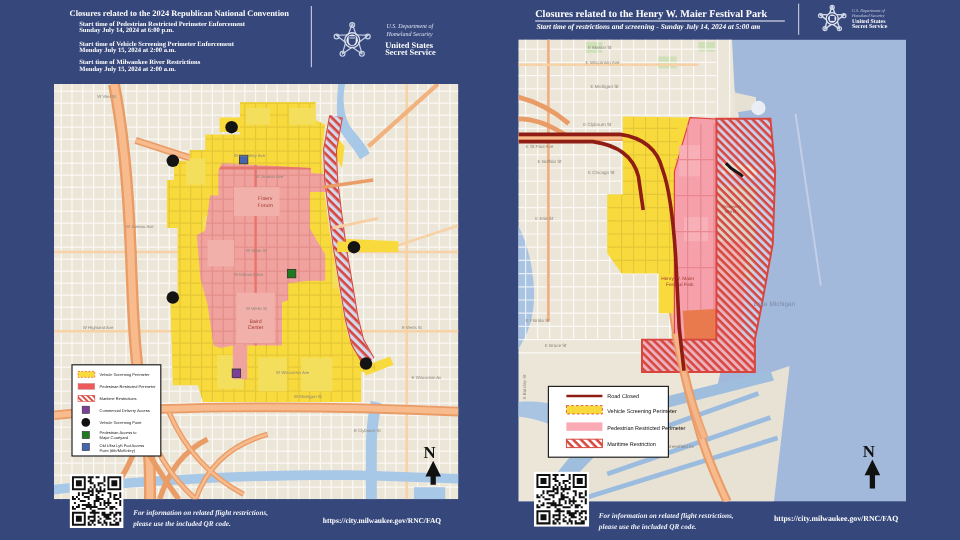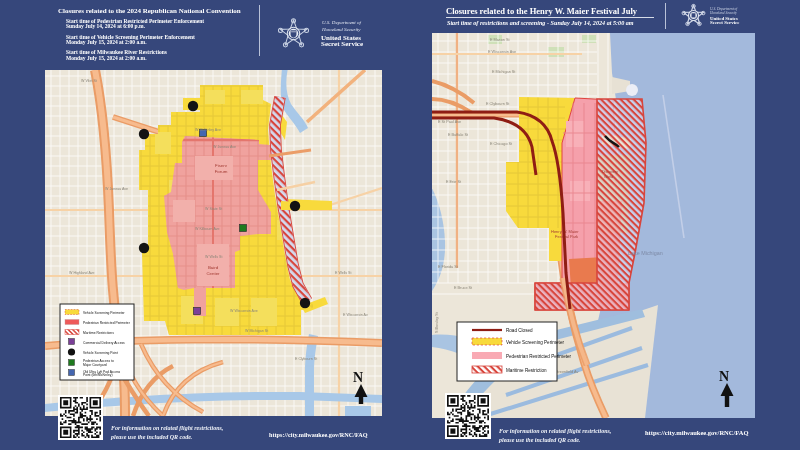--- a/index.html
+++ b/index.html
@@ -375,21 +375,21 @@
 
 <svg class="abs" style="left:58px;top:395px" width="45" height="45" viewBox="-1.2 -1.2 27.4 27.4">
       <rect x="-1.2" y="-1.2" width="27.4" height="27.4" fill="#fff"></rect>
       <path fill="#101010" d="M0 0h7v1h-7zM8 0h3v1h-3zM12 0h2v1h-2zM16 0h1v1h-1zM18 0h7v1h-7zM0 1h1v1h-1zM6 1h1v1h-1zM9 1h1v1h-1zM16 1h1v1h-1zM18 1h1v1h-1zM24 1h1v1h-1zM0 2h1v1h-1zM2 2h3v1h-3zM6 2h1v1h-1zM8 2h2v1h-2zM16 2h1v1h-1zM18 2h1v1h-1zM20 2h3v1h-3zM24 2h1v1h-1zM0 3h1v1h-1zM2 3h3v1h-3zM6 3h1v1h-1zM9 3h2v1h-2zM13 3h3v1h-3zM18 3h1v1h-1zM20 3h3v1h-3zM24 3h1v1h-1zM0 4h1v1h-1zM2 4h3v1h-3zM6 4h1v1h-1zM11 4h1v1h-1zM13 4h1v1h-1zM16 4h1v1h-1zM18 4h1v1h-1zM20 4h3v1h-3zM24 4h1v1h-1zM0 5h1v1h-1zM6 5h1v1h-1zM9 5h1v1h-1zM11 5h1v1h-1zM14 5h1v1h-1zM18 5h1v1h-1zM24 5h1v1h-1zM0 6h7v1h-7zM8 6h1v1h-1zM10 6h1v1h-1zM12 6h1v1h-1zM14 6h1v1h-1zM16 6h1v1h-1zM18 6h7v1h-7zM8 7h3v1h-3zM12 7h5v1h-5zM3 8h1v1h-1zM5 8h4v1h-4zM10 8h1v1h-1zM13 8h1v1h-1zM18 8h2v1h-2zM24 8h1v1h-1zM3 9h1v1h-1zM5 9h1v1h-1zM9 9h2v1h-2zM12 9h1v1h-1zM15 9h1v1h-1zM19 9h1v1h-1zM21 9h2v1h-2zM24 9h1v1h-1zM0 10h1v1h-1zM2 10h1v1h-1zM6 10h3v1h-3zM12 10h2v1h-2zM19 10h1v1h-1zM21 10h1v1h-1zM24 10h1v1h-1zM0 11h2v1h-2zM3 11h1v1h-1zM8 11h1v1h-1zM12 11h4v1h-4zM18 11h1v1h-1zM21 11h3v1h-3zM4 12h3v1h-3zM11 12h3v1h-3zM16 12h1v1h-1zM18 12h1v1h-1zM24 12h1v1h-1zM1 13h1v1h-1zM8 13h1v1h-1zM11 13h1v1h-1zM14 13h1v1h-1zM16 13h4v1h-4zM22 13h1v1h-1zM24 13h1v1h-1zM3 14h1v1h-1zM5 14h5v1h-5zM11 14h1v1h-1zM14 14h1v1h-1zM16 14h1v1h-1zM18 14h1v1h-1zM24 14h1v1h-1zM0 15h1v1h-1zM2 15h2v1h-2zM7 15h6v1h-6zM17 15h1v1h-1zM19 15h3v1h-3zM0 16h2v1h-2zM5 16h2v1h-2zM9 16h1v1h-1zM13 16h4v1h-4zM19 16h2v1h-2zM22 16h1v1h-1zM10 17h2v1h-2zM0 18h7v1h-7zM9 18h5v1h-5zM15 18h2v1h-2zM19 18h2v1h-2zM22 18h3v1h-3zM0 19h1v1h-1zM6 19h1v1h-1zM11 19h1v1h-1zM15 19h5v1h-5zM21 19h2v1h-2zM24 19h1v1h-1zM0 20h1v1h-1zM2 20h3v1h-3zM6 20h1v1h-1zM8 20h4v1h-4zM13 20h1v1h-1zM16 20h3v1h-3zM21 20h1v1h-1zM0 21h1v1h-1zM2 21h3v1h-3zM6 21h1v1h-1zM8 21h1v1h-1zM11 21h1v1h-1zM14 21h1v1h-1zM17 21h3v1h-3zM22 21h1v1h-1zM24 21h1v1h-1zM0 22h1v1h-1zM2 22h3v1h-3zM6 22h1v1h-1zM9 22h3v1h-3zM13 22h1v1h-1zM16 22h1v1h-1zM21 22h1v1h-1zM24 22h1v1h-1zM0 23h1v1h-1zM6 23h1v1h-1zM8 23h1v1h-1zM10 23h1v1h-1zM13 23h2v1h-2zM16 23h2v1h-2zM19 23h1v1h-1zM22 23h2v1h-2zM0 24h7v1h-7zM8 24h2v1h-2zM11 24h1v1h-1zM15 24h1v1h-1zM17 24h1v1h-1zM19 24h5v1h-5z"></path>
     </svg>
 
 <div class="abs" style="left:111px;top:424px;font-style:italic;font-weight:bold;font-size:6.0px;line-height:8.8px;color:#eef1f7">For information on related flight restrictions,<br>please use the included QR code.</div>
 
 <div class="abs" style="left:269px;top:430.5px;font-weight:bold;font-size:6.2px">https://city.milwaukee.gov/RNC/FAQ</div>
 
-<div class="abs" style="left:446px;top:5.5px;font-size:8.5px;font-weight:bold">Closures related to the Henry W. Maier Festival July</div>
+<div class="abs" style="left:446px;top:5.5px;font-size:8.5px;font-weight:bold">Closures related to the Henry W. Maier Festival Park</div>
 <div class="abs" style="left:446px;top:17px;width:208px;height:1px;background:#d7dce8"></div>
 <div class="abs" style="left:447px;top:19.5px;font-style:italic;font-weight:bold;font-size:6.15px">Start time of restrictions and screening - Sunday July 14, 2024 at 5:00 am</div>
 
 <div class="abs" style="left:665px;top:3px;width:1px;height:26px;background:#b9c2d8"></div>
 
 <svg class="abs" style="left:681px;top:3px" width="25" height="25" viewBox="0 0 36 36">
 <g fill="none" stroke="#cfd6e6" stroke-width="1.8">
 <path d="M18 3 L21.6 13.2 L32.5 13.5 L23.9 20.1 L27 30.5 L18 24.4 L9 30.5 L12.1 20.1 L3.5 13.5 L14.4 13.2 Z" stroke-linejoin="round"></path>
 </g>
 <circle cx="18" cy="4.5" r="2.5" fill="none" stroke="#cfd6e6" stroke-width="1.4"></circle>

